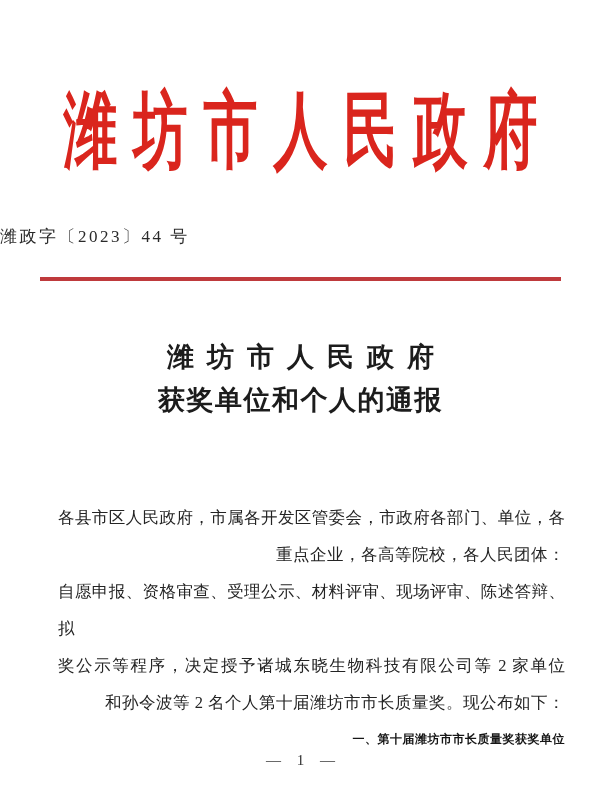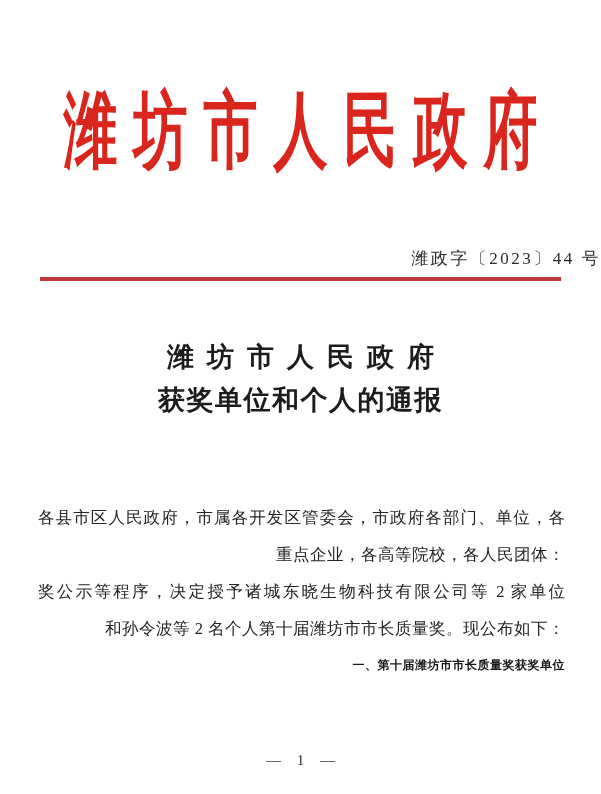--- a/index.html
+++ b/index.html
@@ -31,24 +31,24 @@
     padding-left: 16px; 
     color: var(--header-red, #da251d);
     transform: scaleY(1.55);
     transform-origin: 50% 50%;
     white-space: nowrap;
   }
 
   
   .doc-number {
     position: absolute;
-    top: 247px;
+    top: 225px;
     left: 0;
     right: 0;
-    text-align: right;
+    text-align: left;
     font-size: 17px;
     letter-spacing: 2.5px;
     color: #2a2a2a;
   }
 
   
   .red-divider {
     position: absolute;
     top: 277px;
     left: 40px;
@@ -91,20 +91,21 @@
     line-height: 37px;
     text-align: right;
     letter-spacing: 0.5px;
     white-space: nowrap;
   }
   .body-line.fill {
     white-space: normal;
     letter-spacing: 0;
     text-align: justify;
     text-align-last: justify;
+    margin-left: 20px;
   }
   .body-line.indent { padding-left: 34px; }
   .body-line.bold {
     font-weight: 700;
     font-size: 12px;
     letter-spacing: 0.5px;
     color: #161616;
   }
 
   
@@ -133,20 +134,21 @@
   <div class="red-divider"></div>
 
   <div class="title-block">
     <div class="title-line spread">潍坊市人民政府</div>
     <div class="title-line">获奖单位和个人的通报</div>
   </div>
 
   <div class="body-block">
     <div class="body-line fill">各县市区人民政府，市属各开发区管委会，市政府各部门、单位，各</div>
     <div class="body-line">重点企业，各高等院校，各人民团体：</div>
+    <div class="body-line fill">自愿申报、资格审查、受理公示、材料评审、现场评审、陈述答辩、拟</div>
     <div class="body-line fill">奖公示等程序，决定授予诸城东晓生物科技有限公司等 2 家单位</div>
     <div class="body-line">和孙令波等 2 名个人第十届潍坊市市长质量奖。现公布如下：</div>
     <div class="body-line bold indent">一、第十届潍坊市市长质量奖获奖单位</div>
   </div>
 
   <div class="page-number">— 1 —</div>
 
 </div>
 
 </body></html>

